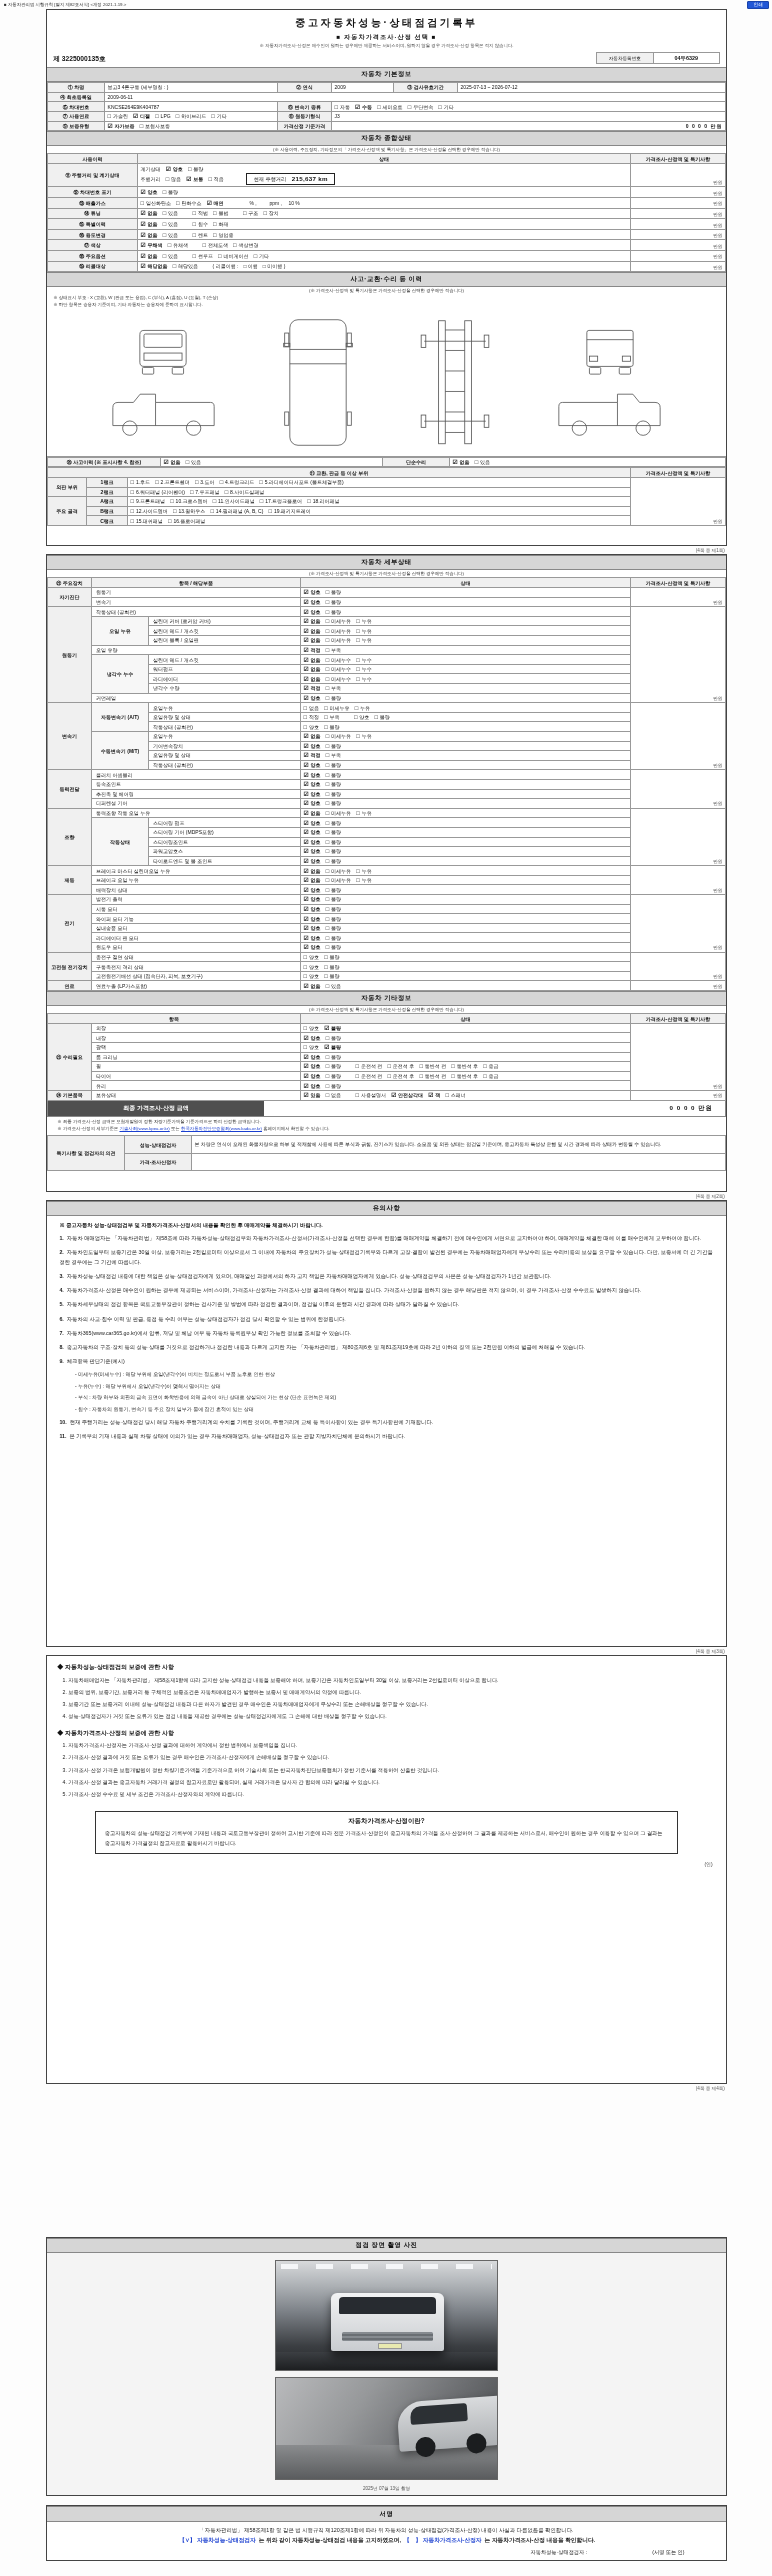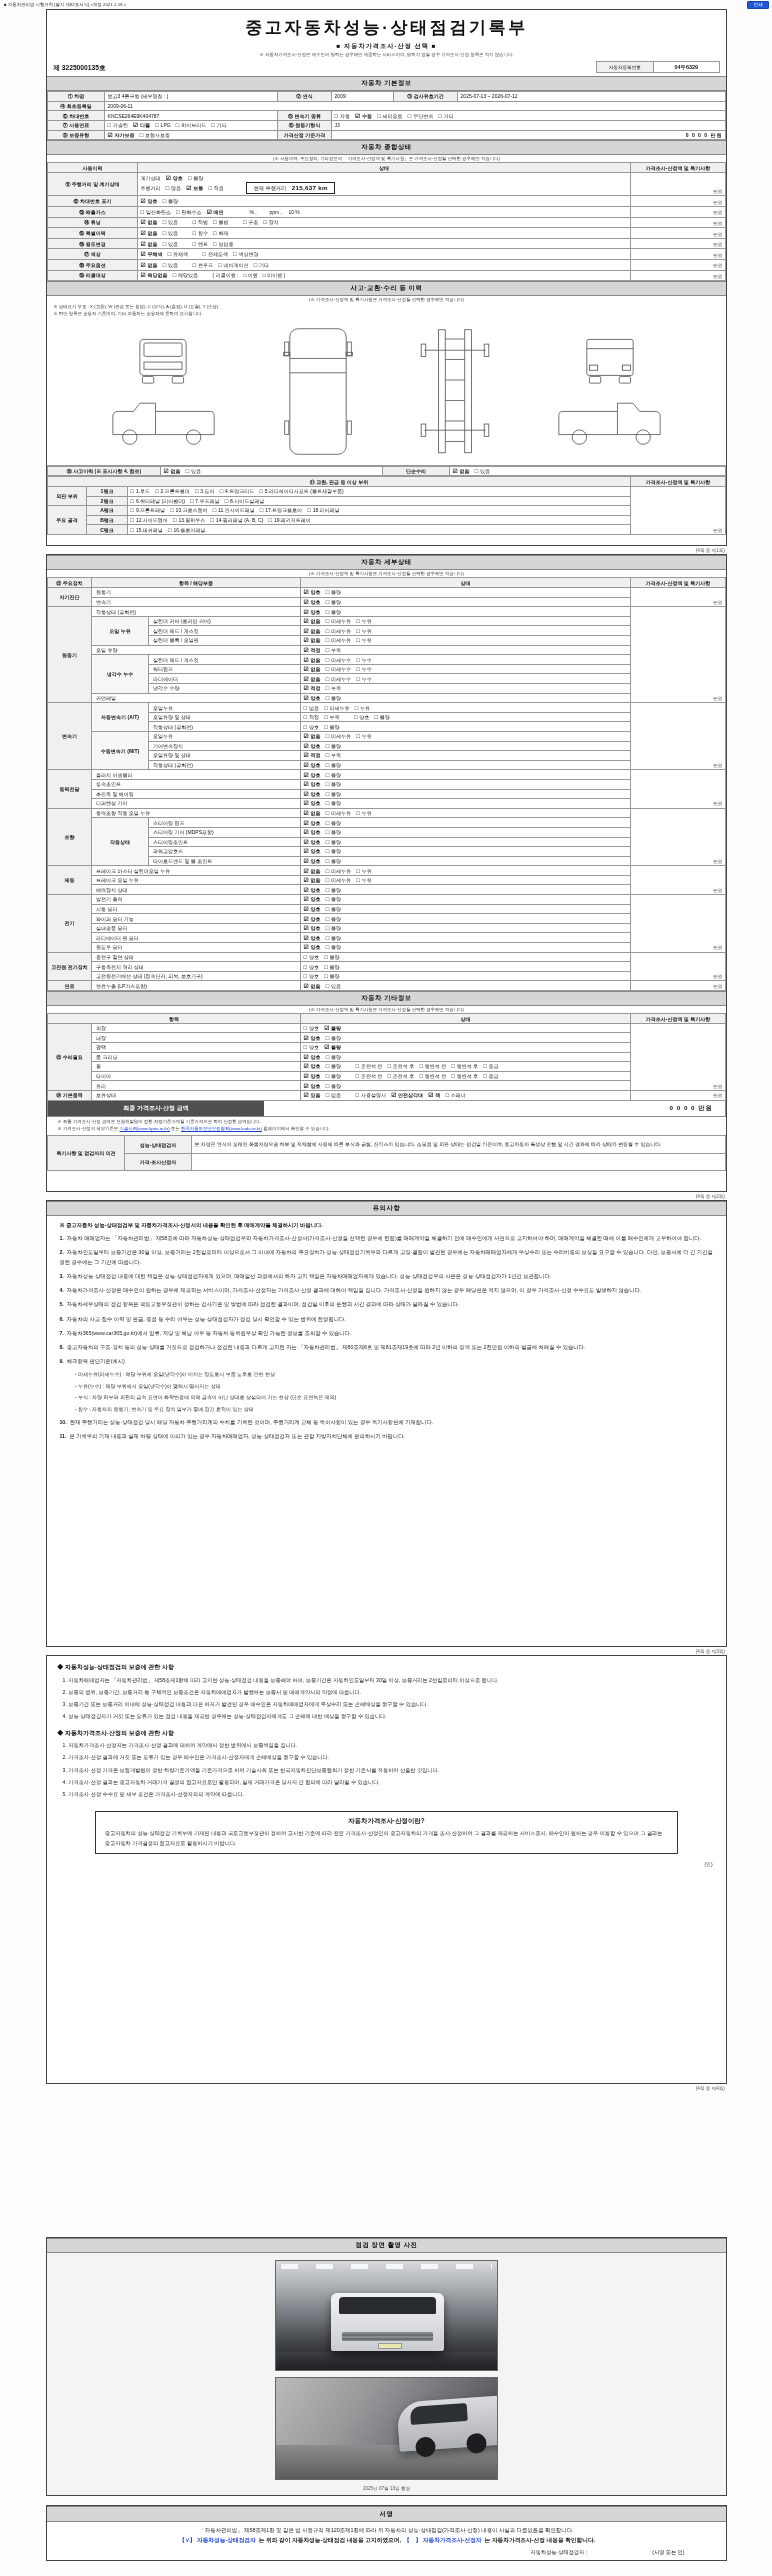--- a/index.html
+++ b/index.html
@@ -5,21 +5,21 @@
   * { box-sizing: border-box; margin: 0; padding: 0; }
   html,body { width:773px; background:#fdfdfd; font-family:"Liberation Sans", sans-serif; color:#111; }
   body { height:2576px; overflow:hidden; }
   .print-strip { width:773px; display:flex; justify-content:space-between; align-items:center; padding:1px 4.1px; height:9.3px; }
   .print-strip .ph-text { font-size:4.4px; color:#333; }
   .print-btn { background:#2257d6; color:#fff; font-size:4.6px; border:0.5px solid #1a44ab; border-radius:1px; padding:0.5px 5.2px; cursor:pointer; font-family:inherit; }
   .sheet { width:681px; margin:0 auto; }
   .panel { border:0.7px solid #444; background:#fff; }
   .bar { background:#d6d6d6; border-top:0.5px solid #888; border-bottom:0.5px solid #888; text-align:center; font-weight:bold; font-size:6.4px; padding:2.1px 0; letter-spacing:0.5px; }
   .title-block { text-align:center; padding:6.2px 0 2.1px; }
-  .doc-title { font-size:17px; font-weight:bold; letter-spacing:2.6px; }
+  .doc-title { font-size:10px; font-weight:bold; letter-spacing:2.6px; }
   .doc-sub { font-size:6.2px; font-weight:bold; margin-top:2.1px; letter-spacing:1px; }
   .doc-note { font-size:4.4px; color:#444; margin-top:1.5px; }
   .docno-row { display:flex; justify-content:space-between; align-items:flex-end; padding:2.1px 6.2px 3.1px; }
   .docno { font-size:6.7px; font-weight:bold; }
   table { border-collapse:collapse; width:100%; table-layout:fixed; }
   th,td { border:0.5px solid #999; font-size:5px; padding:1.3px 2.6px; text-align:left; font-weight:normal; vertical-align:middle; word-break:break-all; }
   th.lab { background:#f0f0f0; text-align:center; font-weight:bold; }
   .regno { width:124px; }
   .regno th { background:#f0f0f0; font-size:4.6px; text-align:center; width:57px; }
   .regno td { font-size:5.4px; font-weight:bold; text-align:center; }

